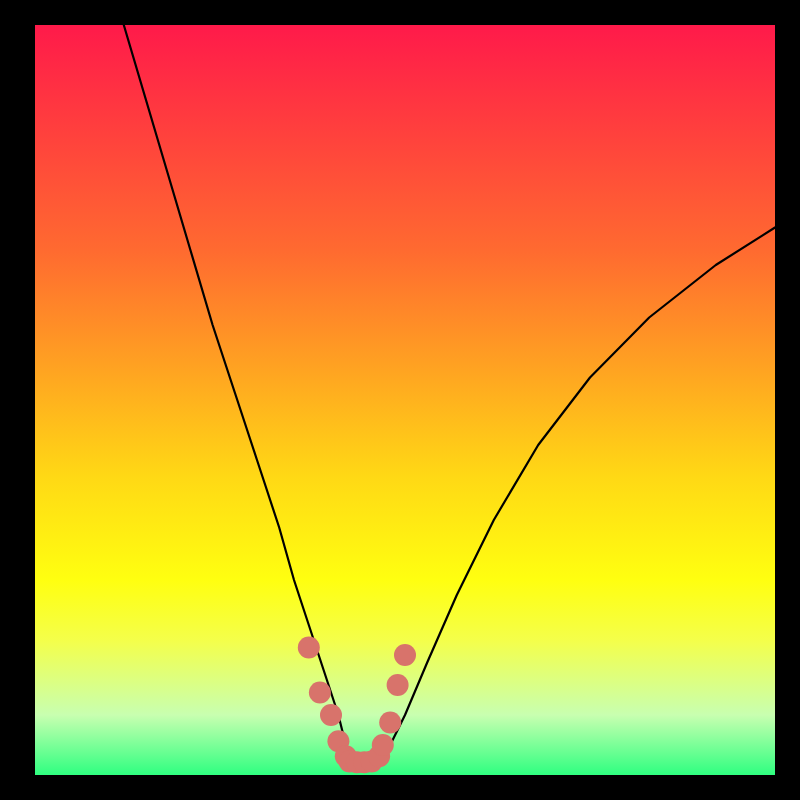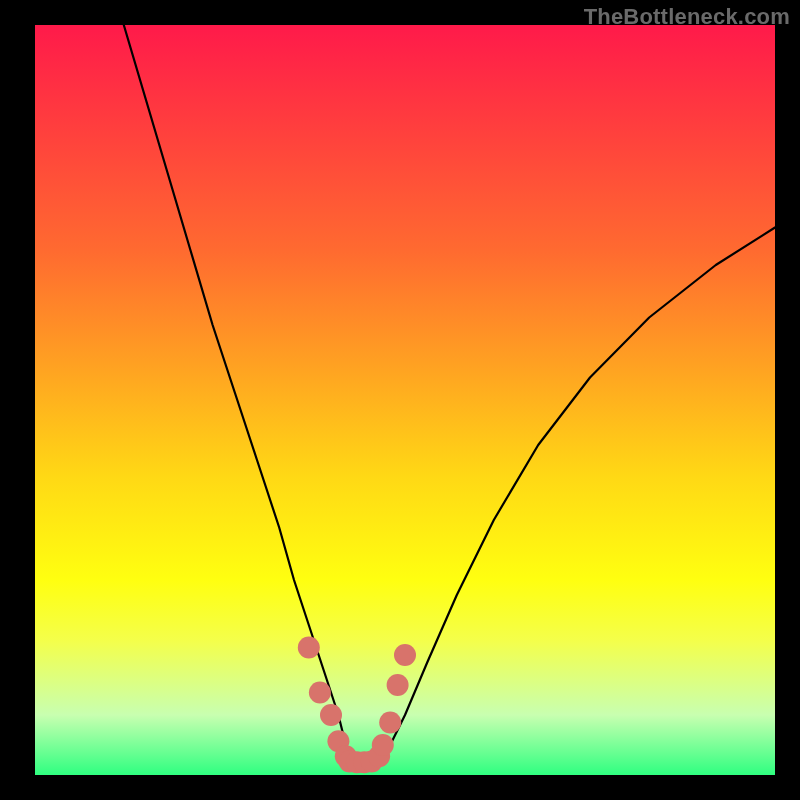--- a/index.html
+++ b/index.html
@@ -77,14 +77,13 @@
           <circle cx="329.3" cy="737.3" r="11" fill="#d8736b"></circle>
           <circle cx="336.7" cy="736.5" r="11" fill="#d8736b"></circle>
           <circle cx="344.1" cy="731.3" r="11" fill="#d8736b"></circle>
           <circle cx="347.8" cy="720.0" r="11" fill="#d8736b"></circle>
           <circle cx="355.2" cy="697.5" r="11" fill="#d8736b"></circle>
           <circle cx="362.6" cy="660.0" r="11" fill="#d8736b"></circle>
           <circle cx="370.0" cy="630.0" r="11" fill="#d8736b"></circle>
         </g>
     </svg>
   </div>
-  <div class="watermark">TheBottleneck.com</div>
 </div>
 
 </body></html>

